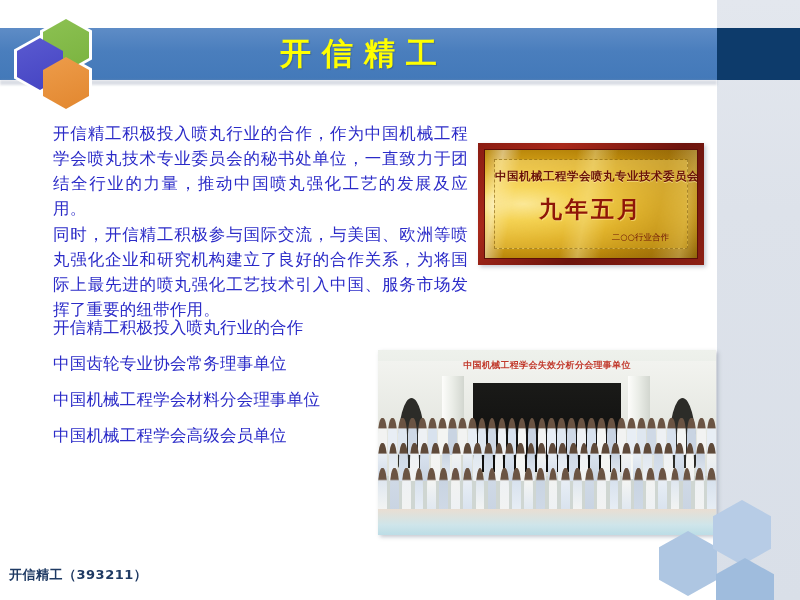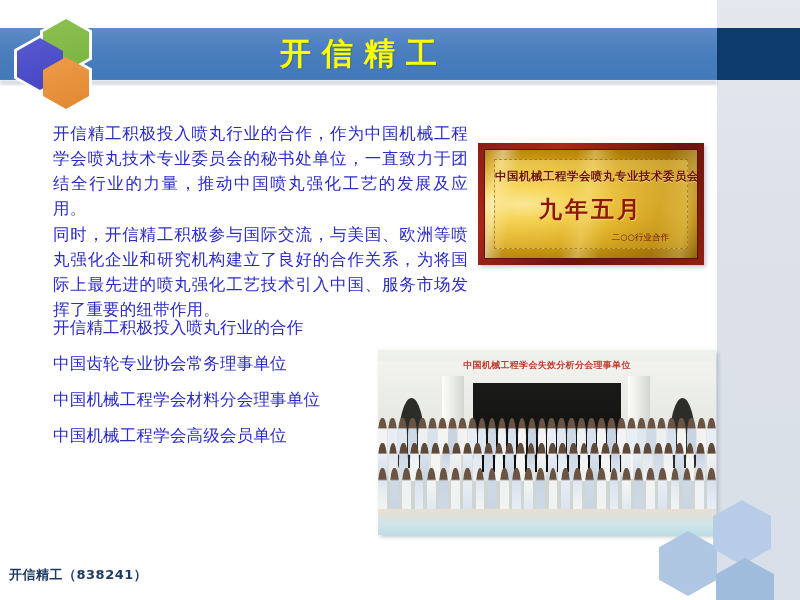--- a/index.html
+++ b/index.html
@@ -286,15 +286,15 @@
         </div>
       <div class="ph-ground"></div>
     </div>
 
   </div>
 
   <div class="deco-hex deco-1"></div>
   <div class="deco-hex deco-2"></div>
   <div class="deco-hex deco-3"></div>
 
-  <div class="footer">开信精工（838241）</div>
+  <div class="footer">开信精工（393211）</div>
 
 </div>
 
 </body></html>

